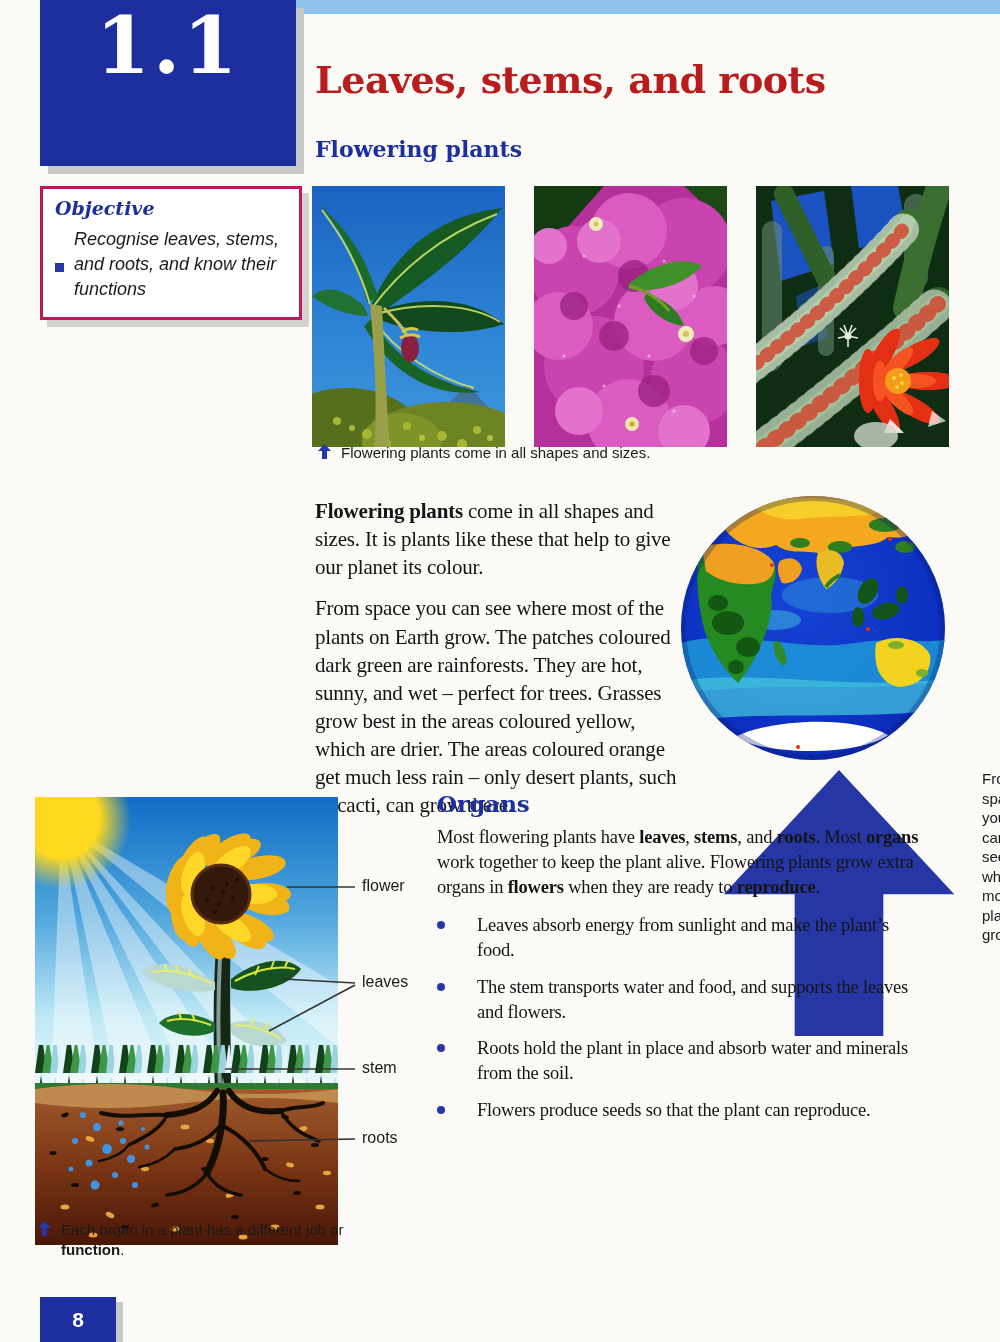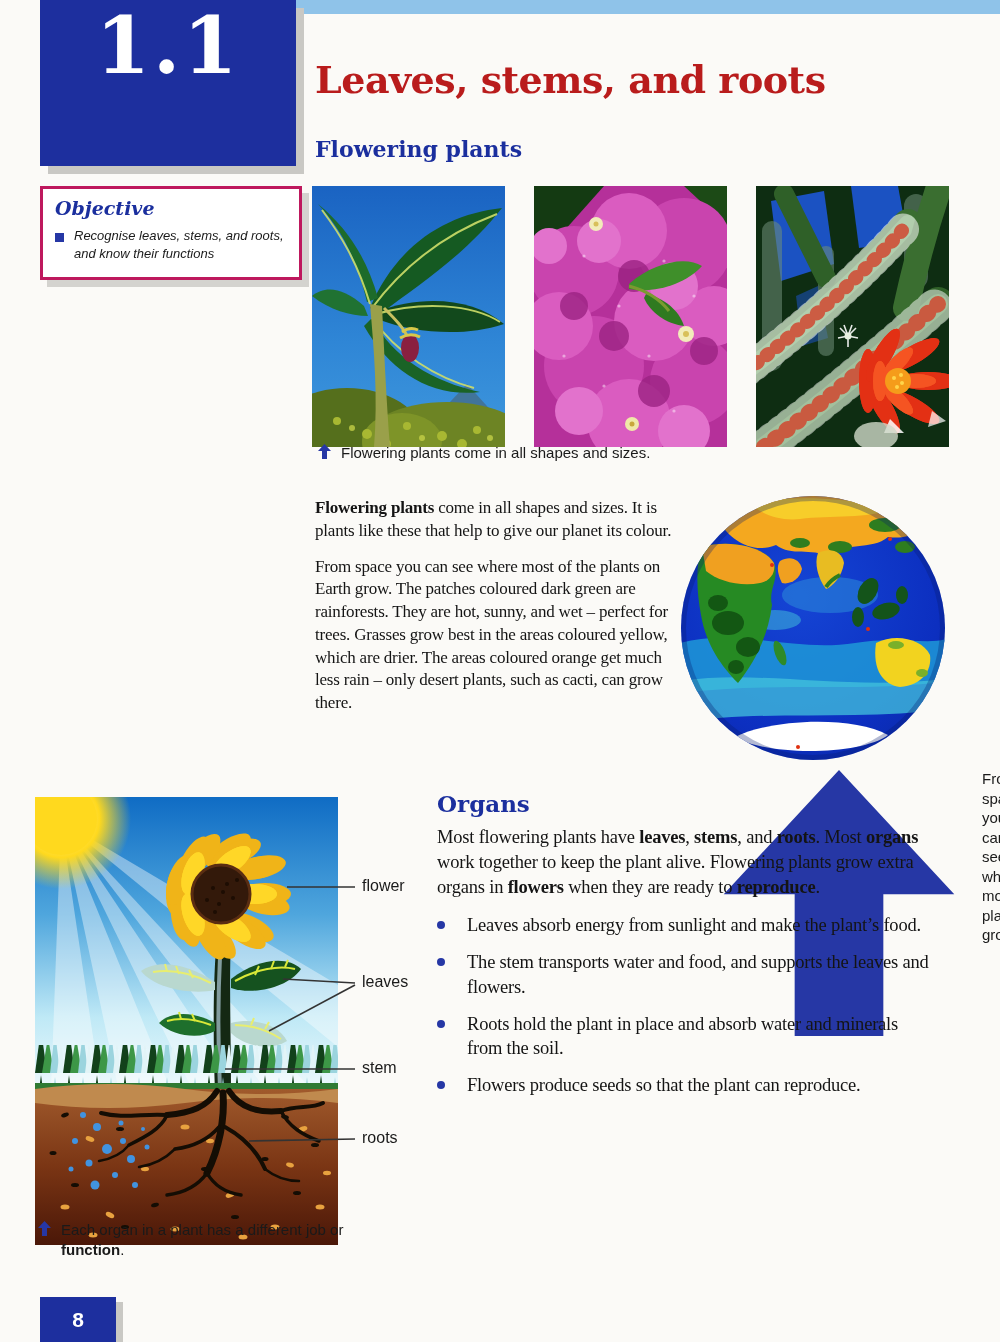--- a/index.html
+++ b/index.html
@@ -13,47 +13,47 @@
   .unit-number{color:#ffffff;font-family:"DejaVu Serif",serif;font-weight:bold;font-size:78px;letter-spacing:3px;}
   .page-title{position:absolute;left:315px;top:57px;color:#b91c1c;font-family:"DejaVu Serif",serif;
               font-weight:bold;font-size:38px;letter-spacing:-0.5px;}
   .page-subtitle{position:absolute;left:315px;top:136px;color:#1b2f9e;font-family:"DejaVu Serif",serif;
               font-weight:bold;font-size:22px;}
 
   
   .objective-box{position:absolute;left:40px;top:186px;width:232px;background:#ffffff;
                  border:3px solid #be185d;box-shadow:7px 7px 0 #d4d3cf;padding:8px 12px 14px 12px;font-style:italic;}
   .objective-heading{color:#1b2f9e;font-family:"DejaVu Serif",serif;font-weight:bold;font-size:19px;margin-bottom:8px;}
-  .objective-item{display:flex;gap:10px;font-size:13px;line-height:1.4;color:#1a1a1a;}
+  .objective-item{display:flex;gap:10px;font-size:18px;line-height:1.4;color:#1a1a1a;align-items:center;}
   .objective-bullet{flex:0 0 auto;width:9px;height:9px;background:#2637a5;margin-top:6px;}
 
   
   .photos-row{position:absolute;left:312px;top:186px;width:638px;display:flex;gap:29px;}
   .photo{width:193px;height:261px;overflow:hidden;}
   .photo svg{display:block;width:100%;height:100%;}
 
   .caption{display:flex;gap:10px;align-items:flex-start;font-size:15px;line-height:1.3;color:#1a1a1a;}
   .caption .arr{flex:0 0 auto;margin-top:1px;}
   .photos-caption{position:absolute;left:318px;top:443px;width:620px;}
 
   
   .intro-text{position:absolute;left:315px;top:497px;width:365px;font-family:"Liberation Serif",serif;
-              font-size:17px;line-height:1.34;color:#141414;letter-spacing:-0.2px;}
+              font-size:21px;line-height:1.34;color:#141414;letter-spacing:-0.2px;}
   .intro-text p{margin:0 0 13px 0;}
   .earth-figure{position:absolute;left:680px;top:495px;width:266px;}
   .earth-figure svg{display:block;width:266px;height:266px;}
   .earth-caption{margin:8px 0 0 26px;width:230px;}
 
   
   .organs-section{position:absolute;left:437px;top:790px;width:492px;}
   .organs-heading{color:#1b2f9e;font-family:"DejaVu Serif",serif;font-weight:bold;font-size:23px;margin:0 0 8px 0;}
   .organs-text{font-family:"Liberation Serif",serif;font-size:18.5px;line-height:1.34;color:#141414;letter-spacing:-0.2px;margin:0 0 14px 0;}
   .organs-text b{font-weight:bold;}
   .organs-bullets{list-style:none;margin:0;padding:0;}
-  .organs-bullets li{display:flex;gap:22px;margin-bottom:12px;font-family:"Liberation Serif",serif;
+  .organs-bullets li{display:flex;gap:32px;margin-bottom:12px;font-family:"Liberation Serif",serif;
                      font-size:18.5px;line-height:1.34;color:#141414;letter-spacing:-0.2px;}
   .bullet-dot{flex:0 0 auto;width:8px;height:8px;border-radius:50%;background:#2637a5;margin-top:8px;}
 
   
   .diagram-figure{position:absolute;left:35px;top:797px;width:405px;height:448px;padding-left:28px;}
   .diagram-figure svg{display:block;position:absolute;left:0;top:0;}
   .diagram-label{position:absolute;left:327px;font-size:16px;color:#1a1a1a;}
   .diagram-caption{position:absolute;left:38px;top:1220px;width:310px;}
   .caption b{font-weight:bold;}
 

